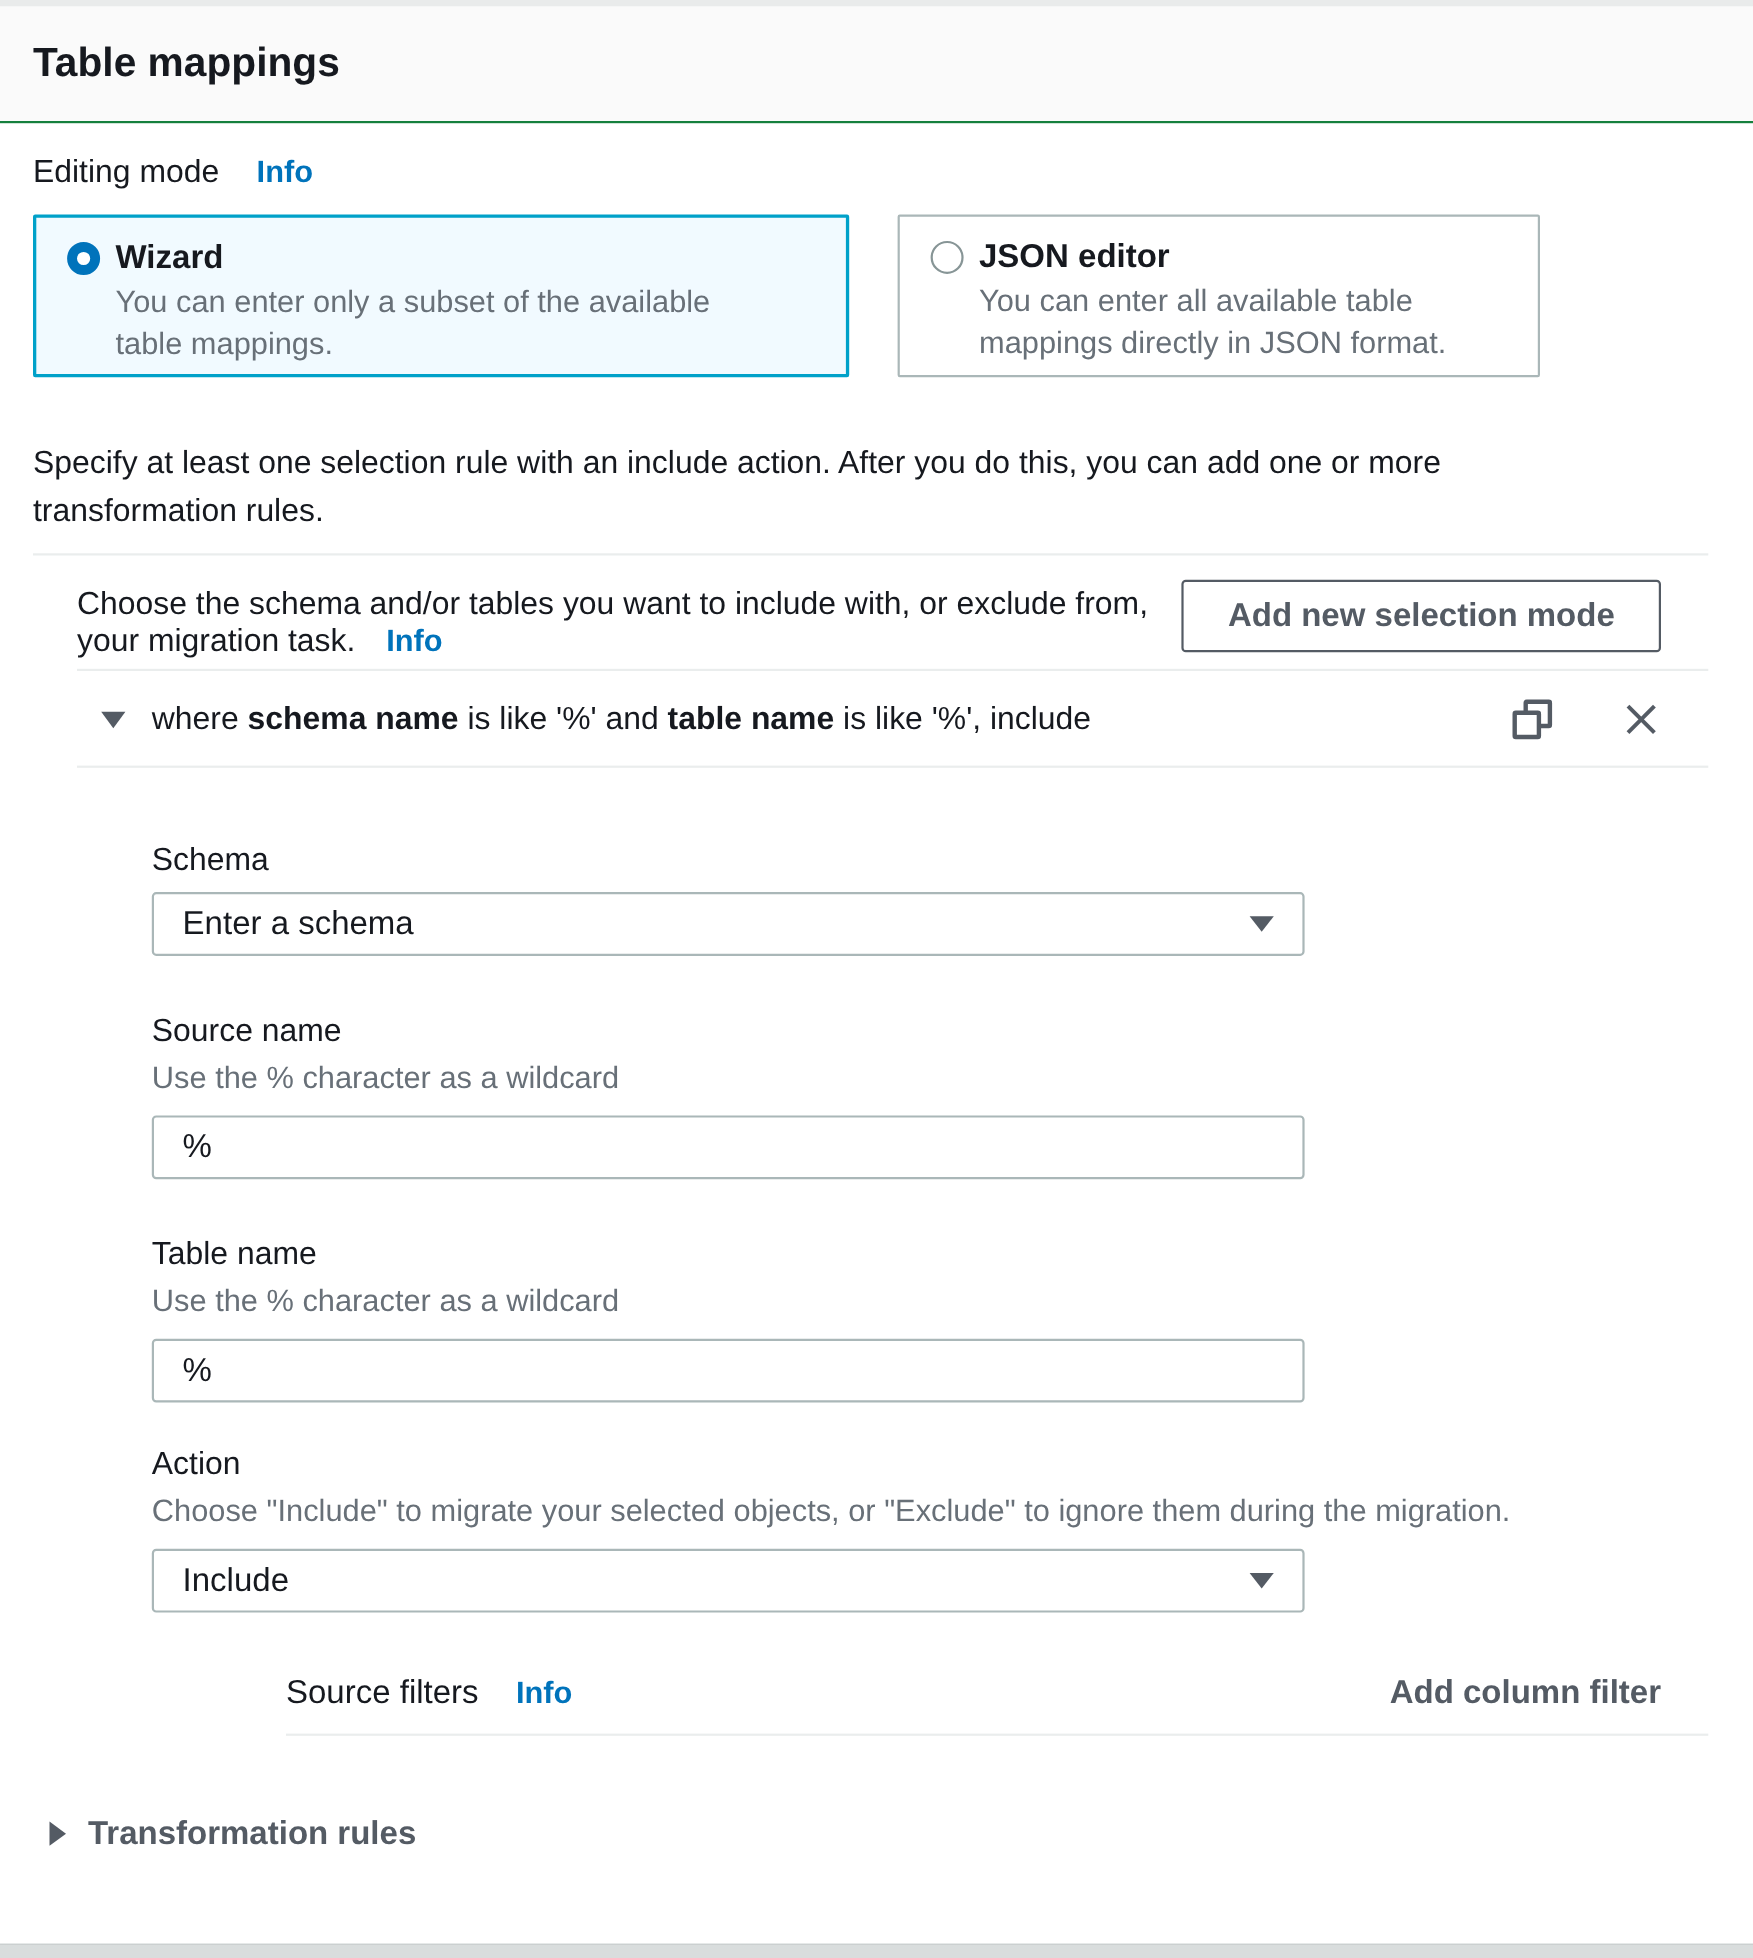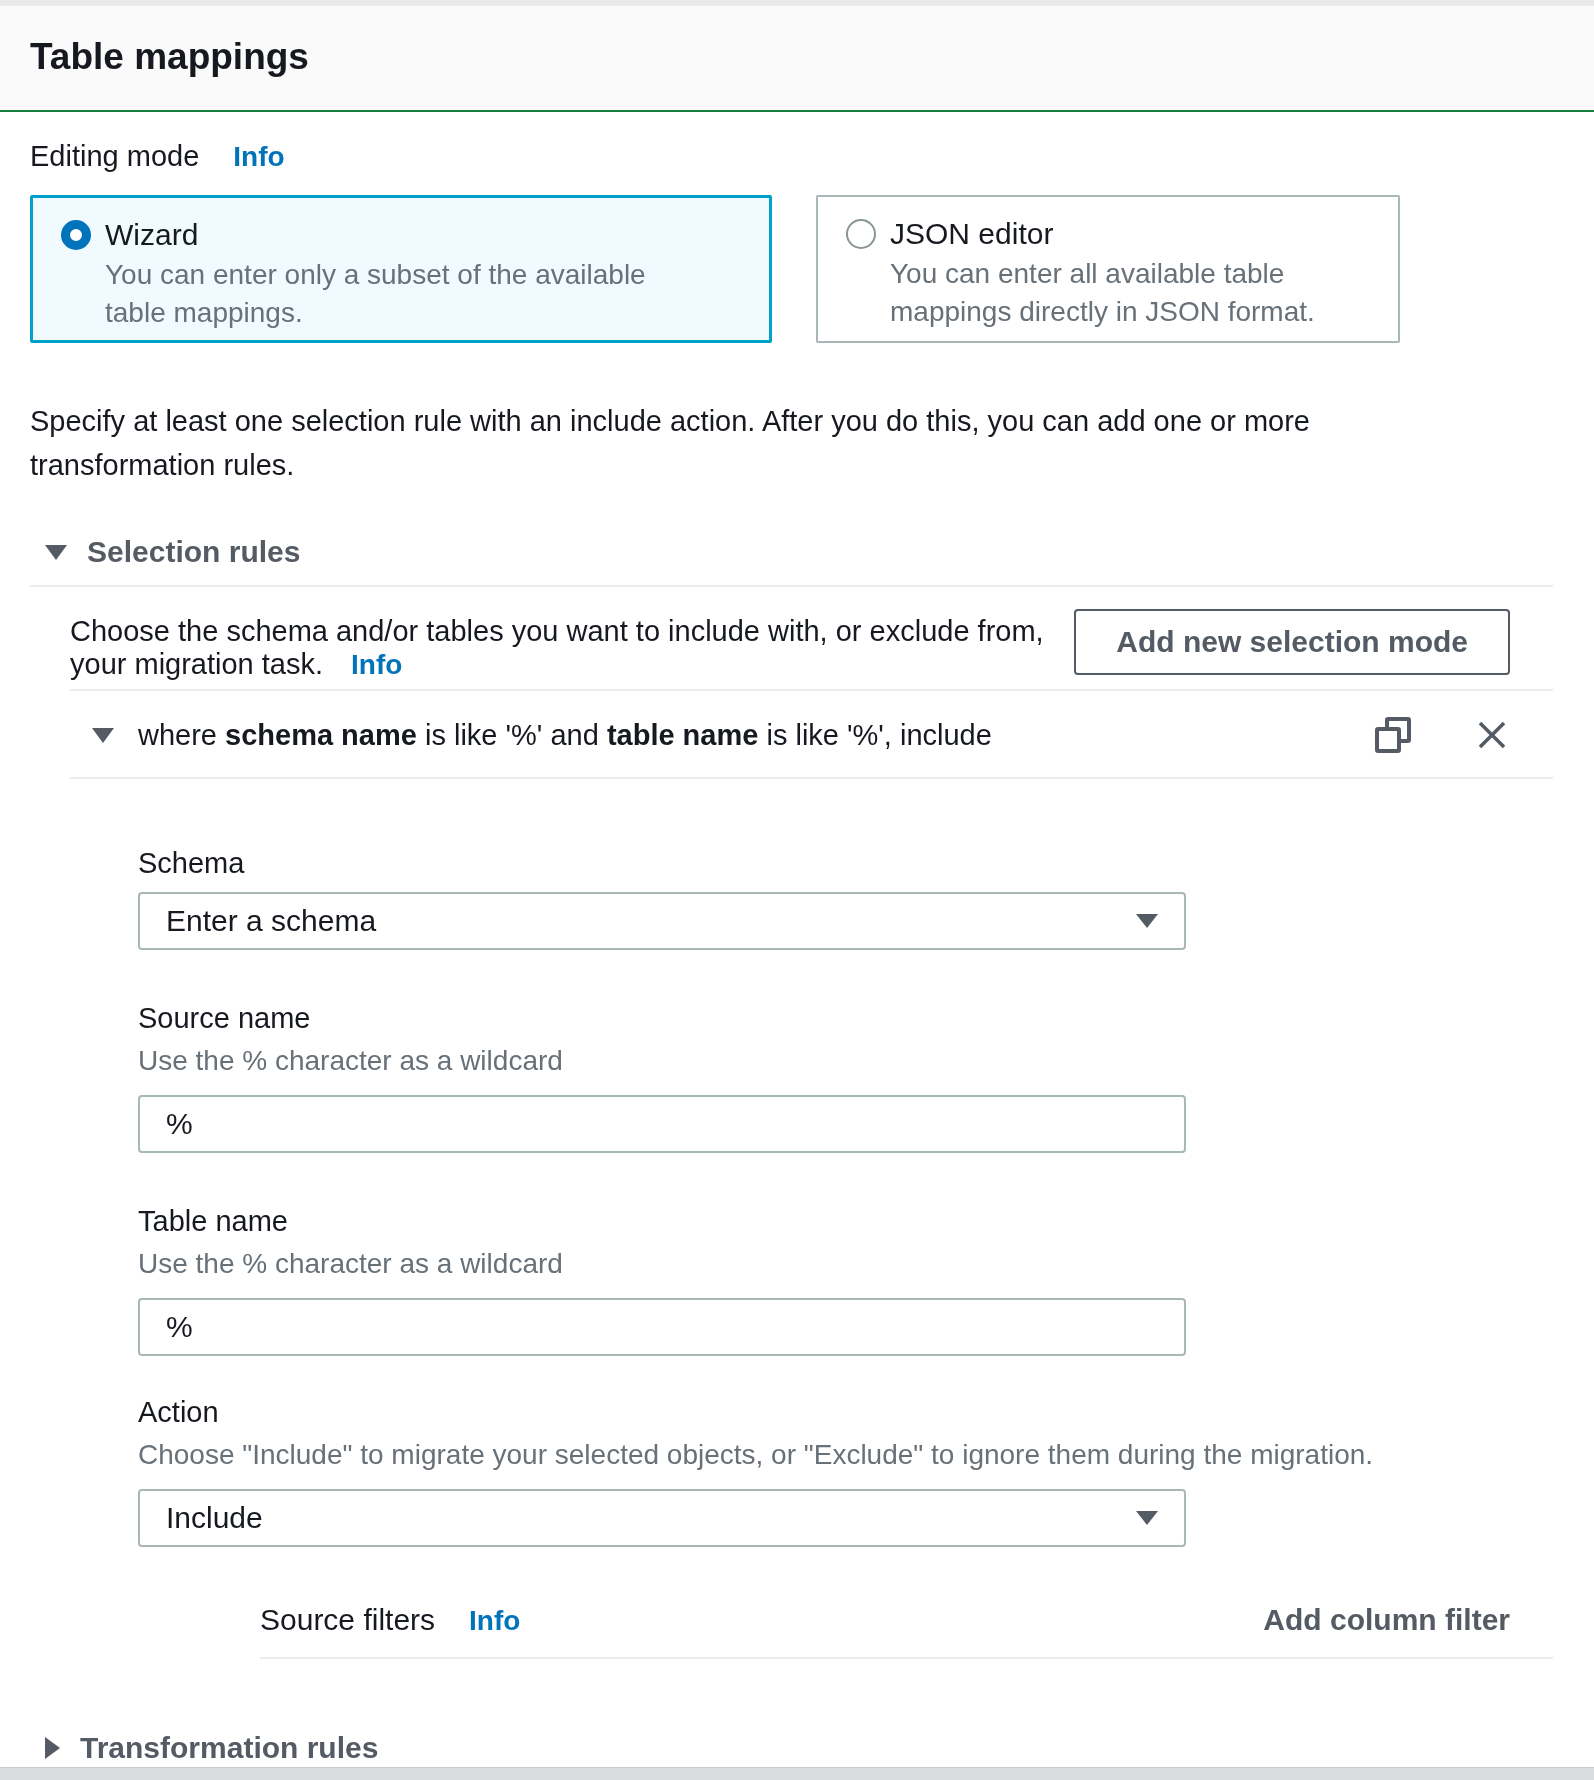--- a/index.html
+++ b/index.html
@@ -19,21 +19,21 @@
 
   .editing-row { display:flex; align-items:baseline; }
   .editing-label { font-size:29px; color:#16191f; }
   .info-link { color:#0073bb; font-weight:700; font-size:28px; margin-left:34px; cursor:pointer; }
 
   .cards { display:flex; gap:44px; margin-top:22px; }
   .card { border:2px solid #aab7b8; border-radius:2px; background:#ffffff; padding:20px 28px; height:148px; }
   .card.selected { border:3px solid #00a1c9; background:#f1faff; }
   .card-wizard { width:742px; }
   .card-json { width:584px; }
-  .option-head { display:flex; align-items:center; gap:14px; }
+  .option-head { display:flex; align-items:center; gap:14px;font-weight:bold; }
   .radio { width:30px; height:30px; border-radius:50%; background:#ffffff; flex:0 0 30px; }
   .radio.checked { border:9px solid #0073bb; }
   .radio.unchecked { border:2px solid #879596; }
   .option-label { font-size:30px; color:#16191f; }
   .option-desc { margin-left:44px; margin-top:4px; color:#687078; font-size:28px; line-height:38px; max-width:600px; }
 
   .intro { margin-top:56px; font-size:29px; line-height:44px; max-width:1330px; color:#16191f; }
 
   .section-header { display:flex; align-items:center; margin-top:48px; padding-left:15px; }
   .tri-down { width:0; height:0; border-left:11px solid transparent; border-right:11px solid transparent; border-top:15px solid #545b64; }
@@ -112,24 +112,20 @@
       <div class="option-head">
         <span class="radio unchecked"></span>
         <span class="option-label">JSON editor</span>
       </div>
       <div class="option-desc">You can enter all available table mappings directly in JSON format.</div>
     </div>
   </div>
 
   <p class="intro">Specify at least one selection rule with an include action. After you do this, you can add one or more transformation rules.</p>
 
-  <div class="section-header">
-    <span class="tri-down"></span>
-    <span class="section-title">Selection rules</span>
-  </div>
   <hr class="divider">
 
   <div class="choose-row">
     <p class="choose-text"><span>Choose the schema and/or tables you want to include with, or exclude from, your migration task.</span><span class="info-link">Info</span></p>
     <button class="add-rule-btn">Add new selection mode</button>
   </div>
   <hr class="divider ind40">
 
   <div class="rule-header">
     <span class="tri-down"></span>

